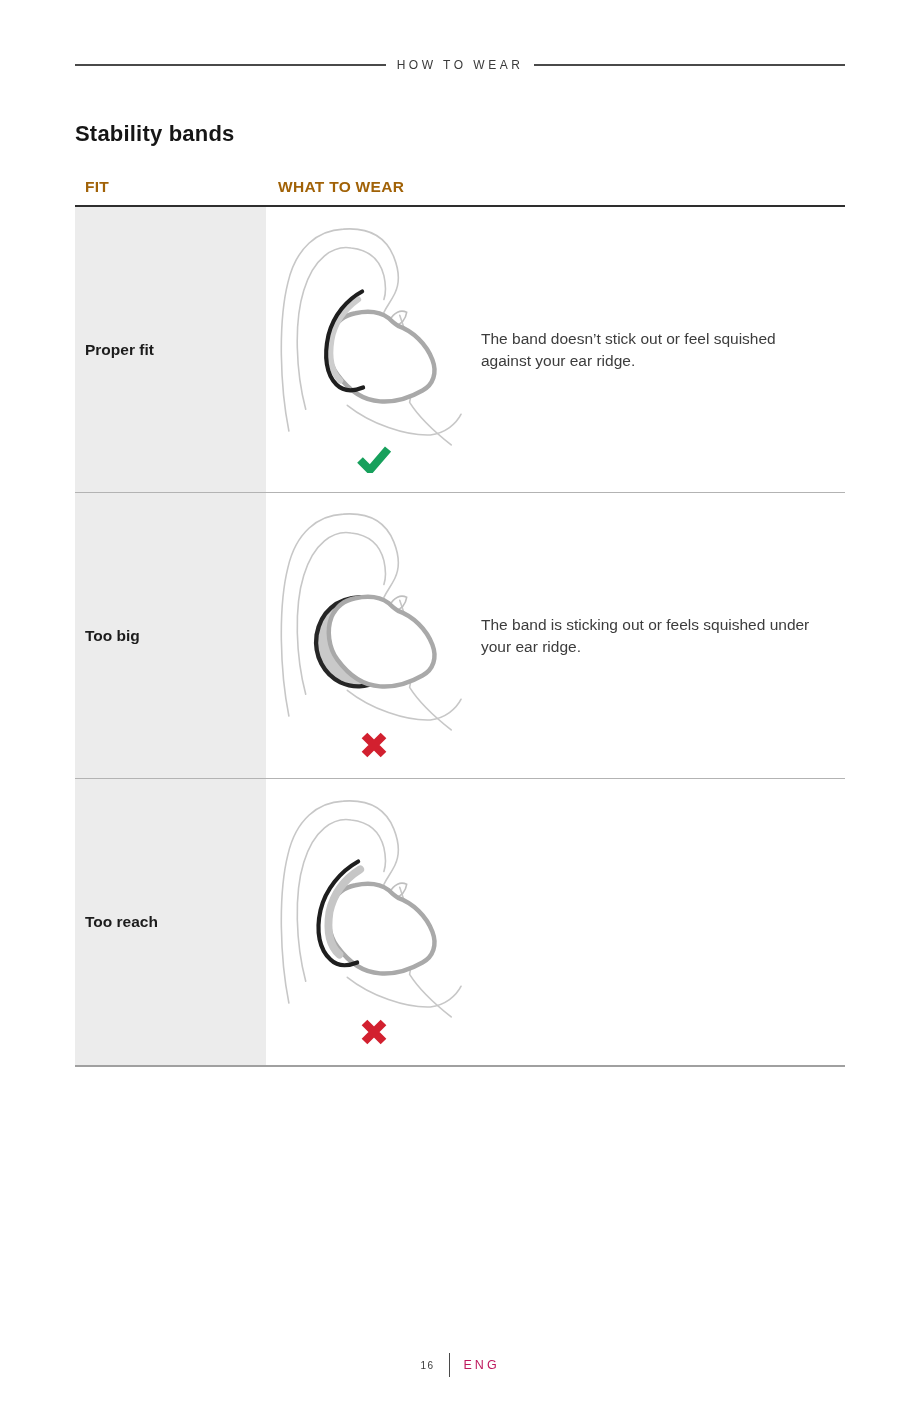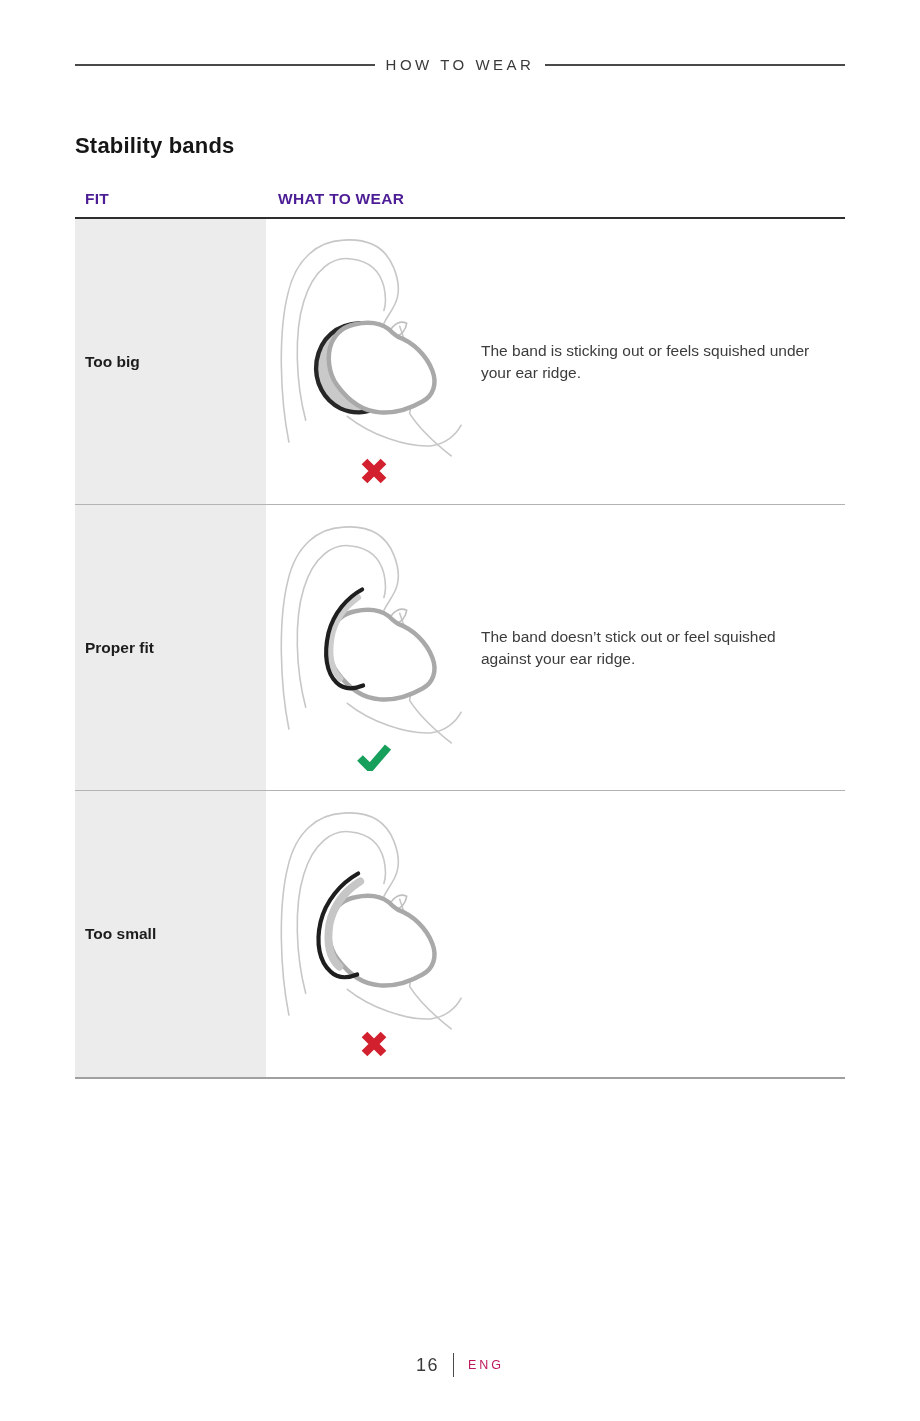--- a/index.html
+++ b/index.html
@@ -21,47 +21,47 @@
     align-items: center;
     height: 17px;
   }
   .running-header .rule {
     flex: 1;
     border-top: 2px solid #4a4a4a;
     height: 0;
   }
   .running-header .rh-text {
     padding: 0 11px;
-    font-size: 15px;
+    font-size: 12px;
     letter-spacing: 3.5px;
     font-weight: 500;
     color: #3a3a3a;
     white-space: nowrap;
   }
 
   
   .section-title {
-    margin-top: 60px;
+    margin-top: 48px;
     font-size: 22px;
     font-weight: bold;
     color: #161616;
     letter-spacing: 0.2px;
   }
 
   
   .fit-table { margin-top: 31px; border-bottom: 2px solid #a0a0a0; }
   .thead {
     display: flex;
     padding-bottom: 9px;
     border-bottom: 2px solid #2e2e2e;
   }
   .th {
     font-size: 15.5px;
     font-weight: bold;
-    color: #4c1d95;
+    color: #a16207;
     letter-spacing: 0.3px;
   }
   .th-fit { width: 191px; padding-left: 10px; }
   .th-check { padding-left: 12px; }
 
   .row {
     display: flex;
     align-items: center;
     min-height: 286px;
     border-bottom: 1px solid #b3b3b3;
@@ -98,21 +98,21 @@
   .page-footer {
     position: absolute;
     left: 0;
     top: 1353px;
     width: 100%;
     display: flex;
     justify-content: center;
     align-items: center;
   }
   .page-footer .pnum {
-    font-size: 18px;
+    font-size: 10px;
     letter-spacing: 1.5px;
     color: #3a3a3a;
   }
   .page-footer .vbar {
     width: 1px;
     height: 24px;
     background: #4a4a4a;
     margin: 0 14px;
   }
   .page-footer .lang {
@@ -134,41 +134,20 @@
     <span class="rule"></span>
   </div>
 
   <h1 class="section-title">Stability bands</h1>
 
   <div class="fit-table">
 
     <div class="thead">
       <div class="th th-fit">FIT</div>
       <div class="th th-check">WHAT TO WEAR</div>
-    </div>
-
-    <div class="row">
-      <div class="cell-fit">Too big</div>
-      <div class="cell-illu">
-        <svg width="190" height="225" viewBox="0 0 192 225">
-          <g fill="none" stroke="#c7c7c7" stroke-width="1.6" stroke-linecap="round">
-            <path d="M 10 205 C 1 160 -1 95 9 55 C 17 20 39 2 65 1 C 91 -1 108 9 116 29 C 122 44 122 56 117 66 C 113 74 109 79 106 85"></path>
-            <path d="M 27 183 C 17 145 15 95 25 63 C 35 30 55 17 73 20 C 91 22 102 32 106 48 C 108 57 108 66 106 72"></path>
-            <path d="M 122 88 C 133 118 138 150 132 176 C 142 192 160 208 174 219"></path>
-            <path d="M 69 179 C 93 198 128 210 153 209 C 168 207 179 198 184 188"></path>
-            <path d="M 112 93 C 116 85 123 82 129 85 C 128 92 123 97 117 99" stroke="#bfbfbf"></path>
-          </g>
-          <path d="M 82 85 C 58 86 42 100 38 123 C 35 145 46 163 62 171 C 75 177 89 176 98 170 L 97 95 Z" fill="#c9c9c9" stroke="#262626" stroke-width="4.4" stroke-linejoin="round"></path>
-          <path d="M 77 86 C 91 83 103 85 111 91 C 114 94 117 97 121 99 C 135 104 149 117 155 133 C 160 146 156 158 145 164 C 131 172 115 176 102 175 C 85 174 70 163 59 148 C 50 136 48 118 53 105 C 58 94 66 88 77 86 Z" fill="#ffffff" stroke="#a9a9a9" stroke-width="4.5" stroke-linejoin="round"></path>
-        </svg>
-        <svg class="mark" width="28" height="28" viewBox="0 0 28 28">
-          <path d="M 4.5 4.5 L 23.5 23.5 M 23.5 4.5 L 4.5 23.5" stroke="#D2202F" stroke-width="8"></path>
-        </svg>
-      </div>
-      <div class="cell-desc">The band is sticking out or feels squished under your ear ridge.</div>
     </div>
 
     <div class="row">
       <div class="cell-fit">Proper fit</div>
       <div class="cell-illu">
         <svg width="190" height="225" viewBox="0 0 192 225">
           <g fill="none" stroke="#c7c7c7" stroke-width="1.6" stroke-linecap="round">
             <path d="M 10 205 C 1 160 -1 95 9 55 C 17 20 39 2 65 1 C 91 -1 108 9 116 29 C 122 44 122 56 117 66 C 113 74 109 79 106 85"></path>
             <path d="M 27 183 C 17 145 15 95 25 63 C 35 30 55 17 73 20 C 91 22 102 32 106 48 C 108 57 108 66 106 72"></path>
             <path d="M 122 88 C 133 118 138 150 132 176 C 142 192 160 208 174 219"></path>
@@ -180,21 +159,42 @@
           <path d="M 84 64 C 69 72 55 88 50 108 C 45 130 48 148 58 158 C 65 165 75 165 85 161" fill="none" stroke="#1e1e1e" stroke-width="4.2" stroke-linecap="round"></path>
         </svg>
         <svg class="mark" width="34" height="27" viewBox="0 0 34 27">
           <path d="M 3 14 L 13 24 L 31 3" fill="none" stroke="#17A05C" stroke-width="8" stroke-linejoin="miter"></path>
         </svg>
       </div>
       <div class="cell-desc">The band doesn’t stick out or feel squished against your ear ridge.</div>
     </div>
 
     <div class="row">
-      <div class="cell-fit">Too small</div>
+      <div class="cell-fit">Too big</div>
+      <div class="cell-illu">
+        <svg width="190" height="225" viewBox="0 0 192 225">
+          <g fill="none" stroke="#c7c7c7" stroke-width="1.6" stroke-linecap="round">
+            <path d="M 10 205 C 1 160 -1 95 9 55 C 17 20 39 2 65 1 C 91 -1 108 9 116 29 C 122 44 122 56 117 66 C 113 74 109 79 106 85"></path>
+            <path d="M 27 183 C 17 145 15 95 25 63 C 35 30 55 17 73 20 C 91 22 102 32 106 48 C 108 57 108 66 106 72"></path>
+            <path d="M 122 88 C 133 118 138 150 132 176 C 142 192 160 208 174 219"></path>
+            <path d="M 69 179 C 93 198 128 210 153 209 C 168 207 179 198 184 188"></path>
+            <path d="M 112 93 C 116 85 123 82 129 85 C 128 92 123 97 117 99" stroke="#bfbfbf"></path>
+          </g>
+          <path d="M 82 85 C 58 86 42 100 38 123 C 35 145 46 163 62 171 C 75 177 89 176 98 170 L 97 95 Z" fill="#c9c9c9" stroke="#262626" stroke-width="4.4" stroke-linejoin="round"></path>
+          <path d="M 77 86 C 91 83 103 85 111 91 C 114 94 117 97 121 99 C 135 104 149 117 155 133 C 160 146 156 158 145 164 C 131 172 115 176 102 175 C 85 174 70 163 59 148 C 50 136 48 118 53 105 C 58 94 66 88 77 86 Z" fill="#ffffff" stroke="#a9a9a9" stroke-width="4.5" stroke-linejoin="round"></path>
+        </svg>
+        <svg class="mark" width="28" height="28" viewBox="0 0 28 28">
+          <path d="M 4.5 4.5 L 23.5 23.5 M 23.5 4.5 L 4.5 23.5" stroke="#D2202F" stroke-width="8"></path>
+        </svg>
+      </div>
+      <div class="cell-desc">The band is sticking out or feels squished under your ear ridge.</div>
+    </div>
+
+    <div class="row">
+      <div class="cell-fit">Too reach</div>
       <div class="cell-illu">
         <svg width="190" height="225" viewBox="0 0 192 225">
           <g fill="none" stroke="#c7c7c7" stroke-width="1.6" stroke-linecap="round">
             <path d="M 10 205 C 1 160 -1 95 9 55 C 17 20 39 2 65 1 C 91 -1 108 9 116 29 C 122 44 122 56 117 66 C 113 74 109 79 106 85"></path>
             <path d="M 27 183 C 17 145 15 95 25 63 C 35 30 55 17 73 20 C 91 22 102 32 106 48 C 108 57 108 66 106 72"></path>
             <path d="M 122 88 C 133 118 138 150 132 176 C 142 192 160 208 174 219"></path>
             <path d="M 69 179 C 93 198 128 210 153 209 C 168 207 179 198 184 188"></path>
             <path d="M 112 93 C 116 85 123 82 129 85 C 128 92 123 97 117 99" stroke="#bfbfbf"></path>
           </g>
           <path d="M 77 86 C 91 83 103 85 111 91 C 114 94 117 97 121 99 C 135 104 149 117 155 133 C 160 146 156 158 145 164 C 131 172 115 176 102 175 C 85 174 70 163 59 148 C 50 136 48 118 53 105 C 58 94 66 88 77 86 Z" fill="#ffffff" stroke="#a9a9a9" stroke-width="4.5" stroke-linejoin="round"></path>

